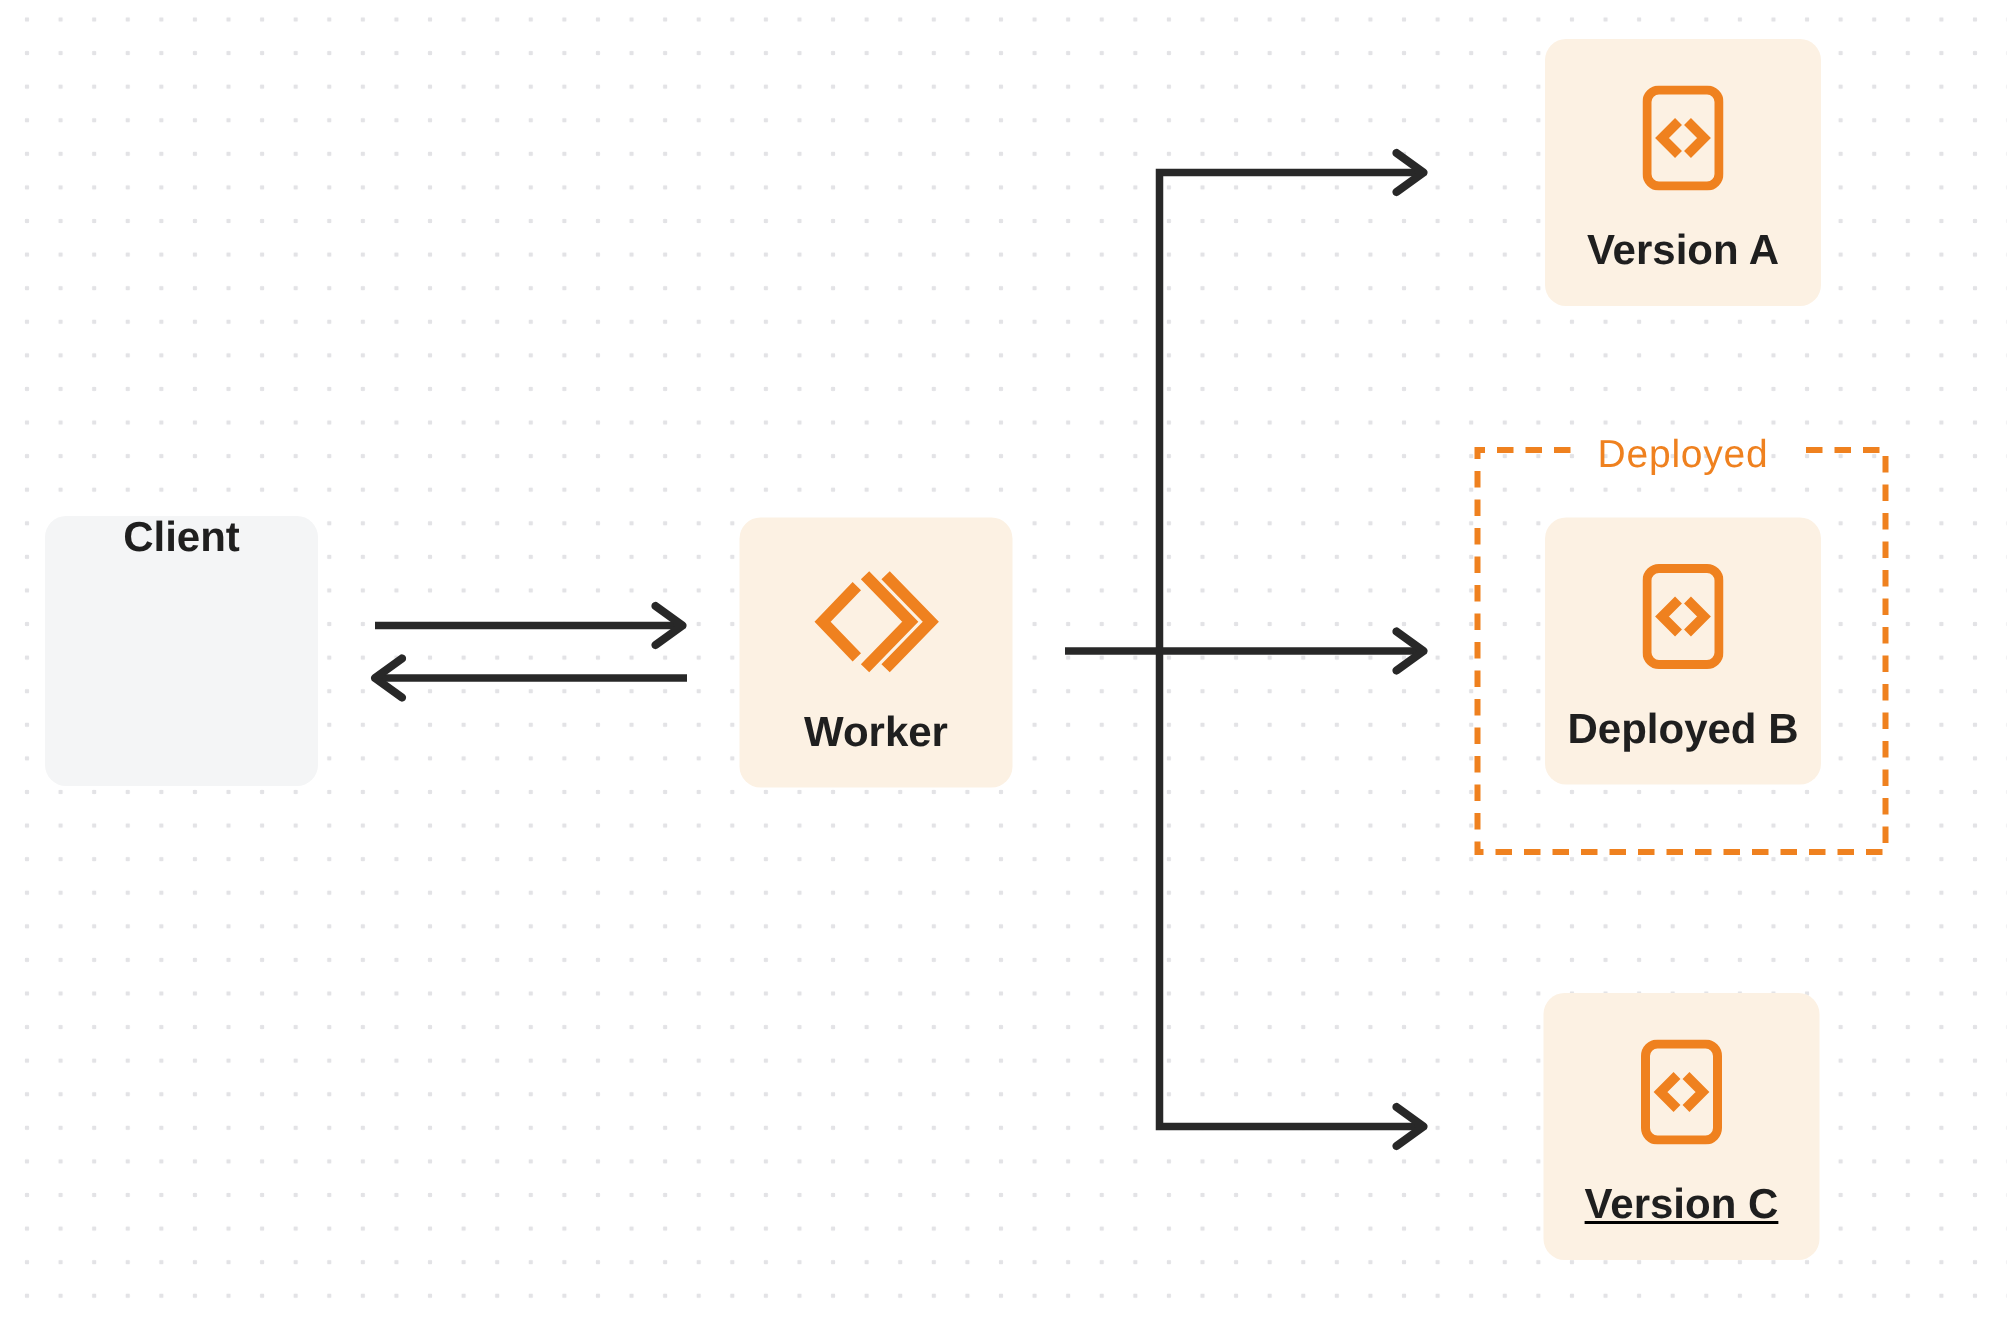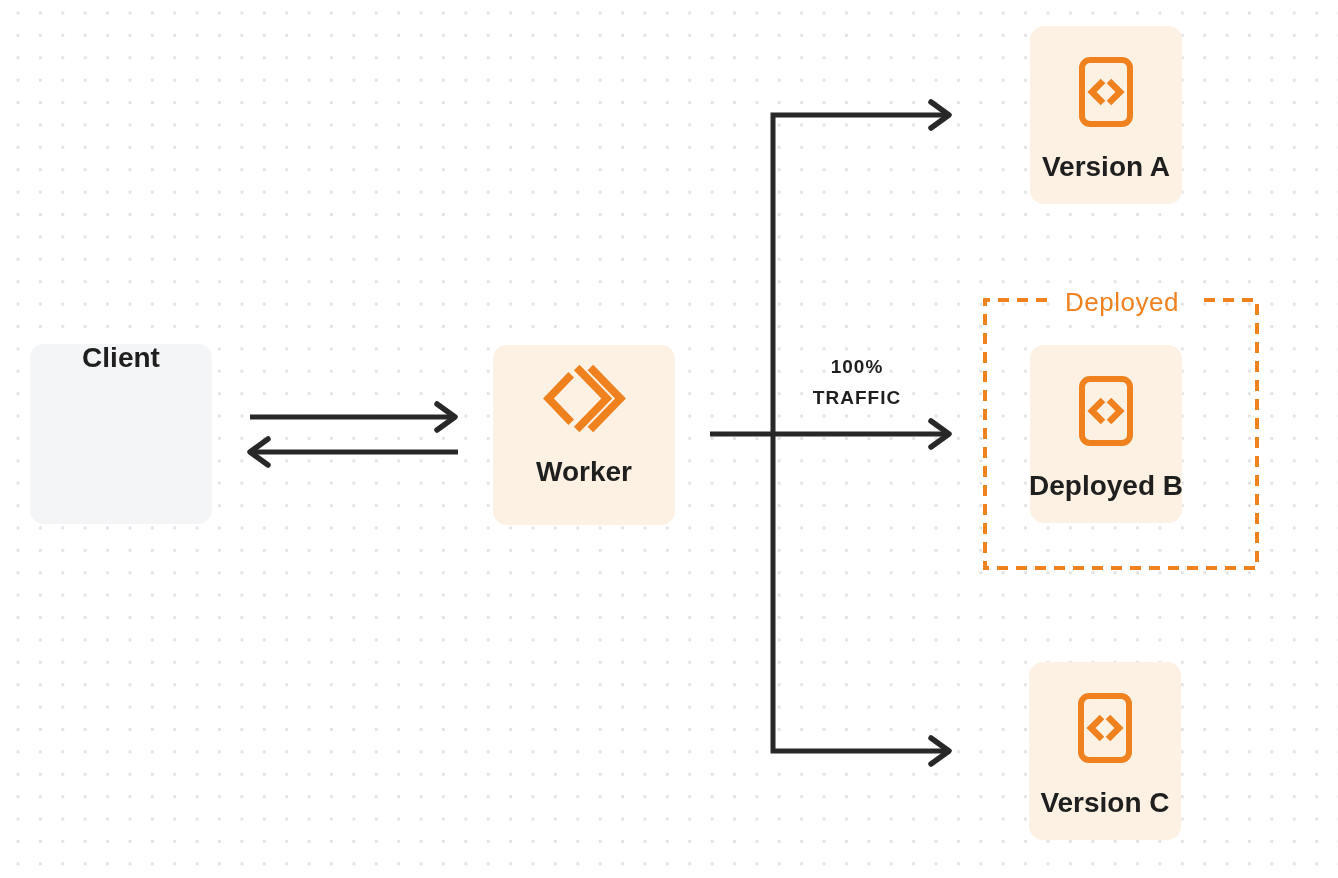--- a/index.html
+++ b/index.html
@@ -67,34 +67,34 @@
   .node-client {
     left: 30px; top: 344px;
     width: 182px; height: 180px;
     background: var(--box-gray);
     justify-content: flex-start;
   }
   .node-worker {
     left: 493px; top: 345px;
     width: 182px; height: 180px;
     background: var(--box-cream);
-    padding-top: 16px;
+    padding-top: 32px;
     box-sizing: border-box;
     gap: 22px;
   }
   .node-version {
-    width: 152px; height: 178px;
+    width: 184px; height: 178px;
     background: var(--box-cream);
     padding-top: 31px;
     box-sizing: border-box;
     gap: 26px;
   }
   .node-version-a { left: 1030px; top: 26px; }
   .node-version-b { left: 1030px; top: 345px; }
-  .node-version-c { left: 1029px; top: 662px; }
+  .node-version-c { left: 1029px; top: 662px; text-decoration: underline; }
   .deployed-label {
     position: absolute;
     left: 1122px;
     top: 287px;
     transform: translateX(-50%);
     font-size: 26px;
     font-weight: 400;
     letter-spacing: 0.5px;
     color: var(--accent-orange);
     white-space: nowrap;
@@ -181,18 +181,14 @@
     <svg width="54" height="70" viewBox="0 0 54 70">
       <rect class="orange-stroke" x="3" y="3" width="48" height="64" rx="8" stroke-width="6"></rect>
       <g class="orange-stroke" stroke-width="6.5" stroke-linecap="butt" stroke-linejoin="miter">
         <path d="M24 24 L13 35 L24 46"></path>
         <path d="M30 24 L41 35 L30 46"></path>
       </g>
     </svg>
     <span class="label">Version C</span>
   </div>
 
-  <div class="traffic-label">
-    <div>100%</div>
-    <div>TRAFFIC</div>
-  </div>
 
 </div>
 
 </body></html>

